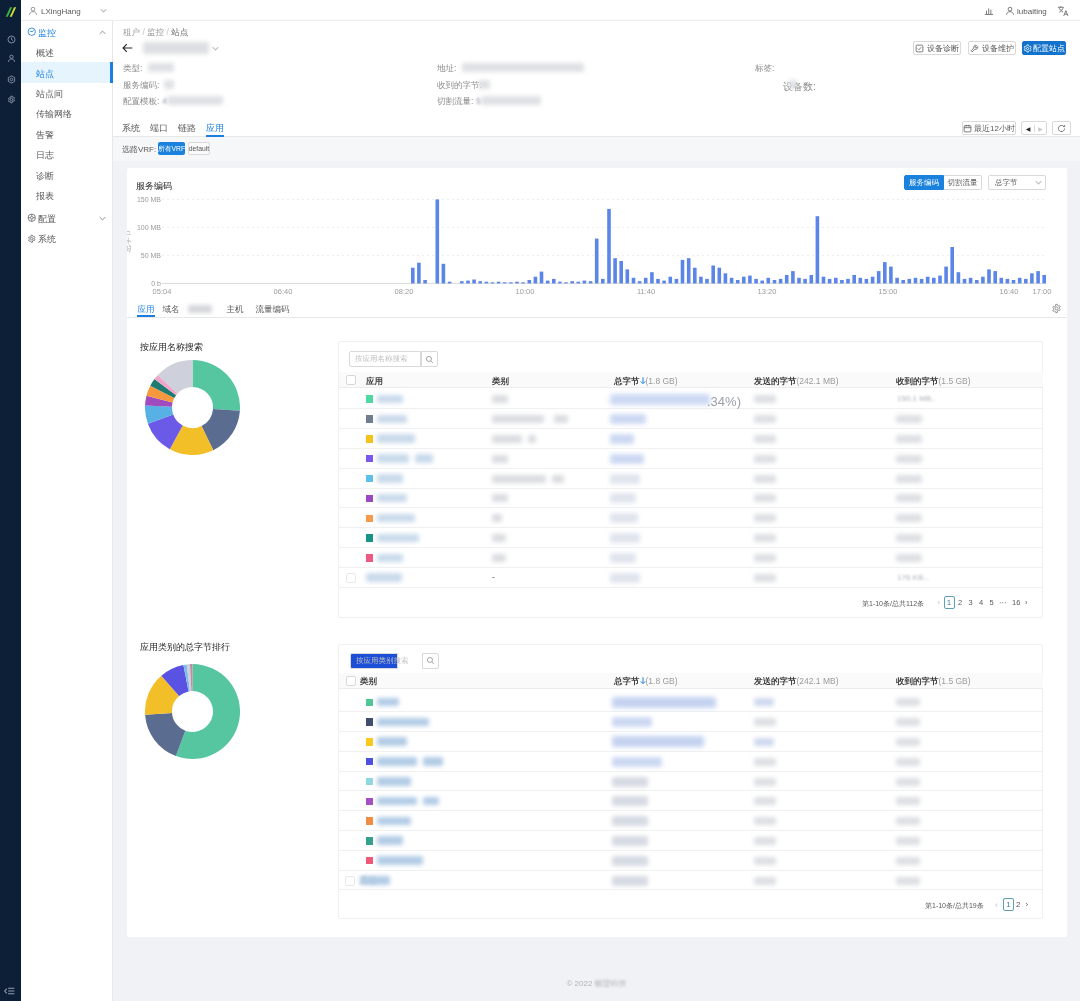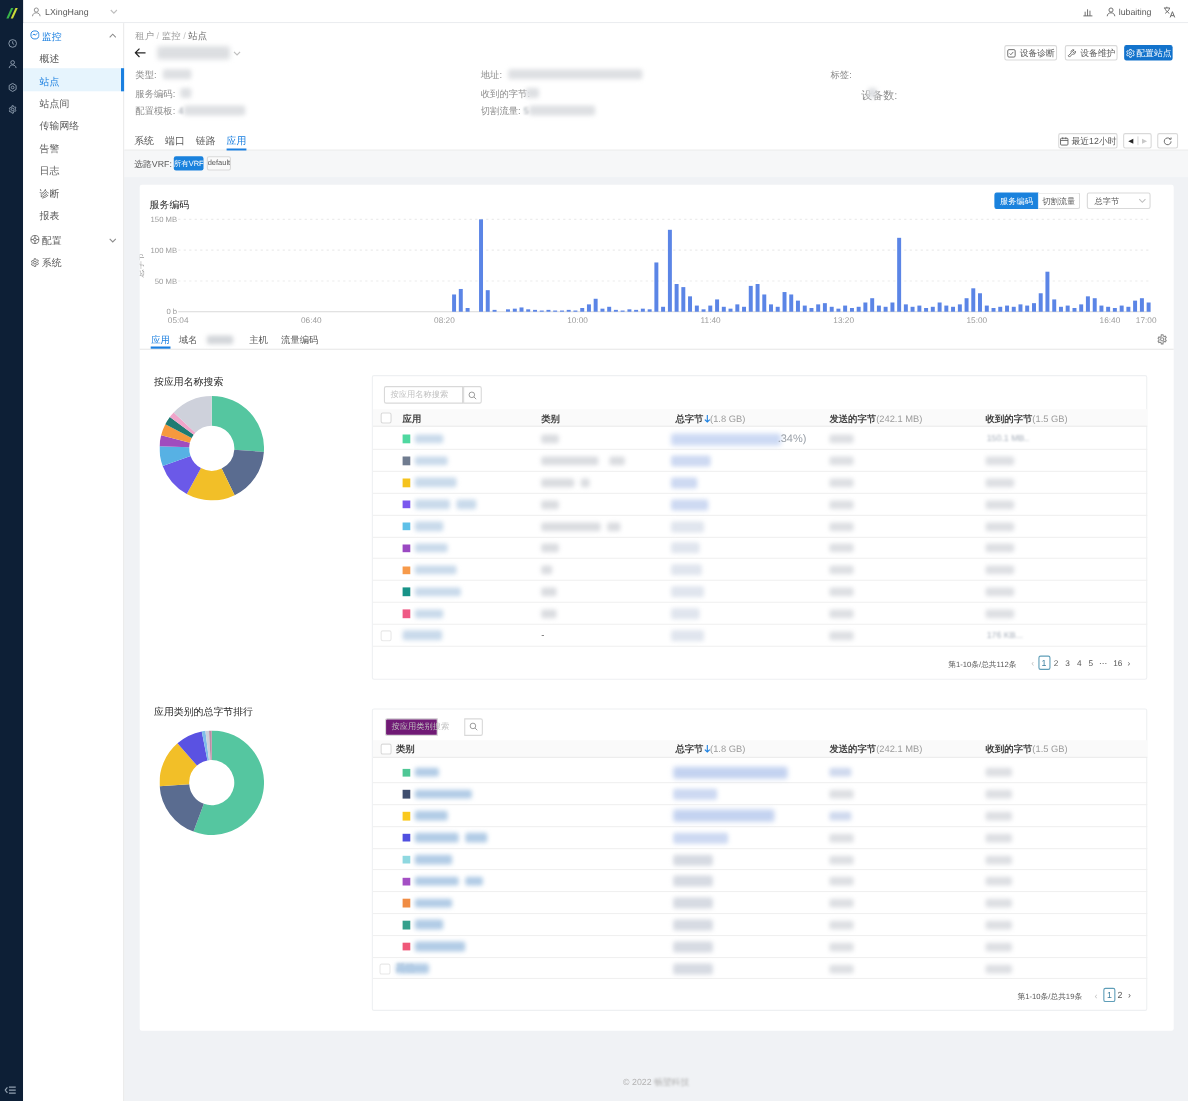--- a/index.html
+++ b/index.html
@@ -329,21 +329,21 @@
 <div class="ab" style="left:614px;top:375.5px;font-size:8.5px;color:#404040;font-weight:bold">总字节<svg width="6" height="8" viewBox="0 0 8 10" style="vertical-align:-1px">
       <path d="M4 0v8M1 5.5L4 8.5 7 5.5" stroke="#1a7fe0" stroke-width="1.3" fill="none"></path>
     </svg><span style="color:#9b9b9b;font-weight:normal">(1.8 GB)</span></div>
 <div class="ab" style="left:754px;top:375.5px;font-size:8.5px;color:#404040;font-weight:bold">发送的字节<span style="color:#9b9b9b;font-weight:normal">(242.1 MB)</span></div>
 <div class="ab" style="left:896px;top:375.5px;font-size:8.5px;color:#404040;font-weight:bold">收到的字节<span style="color:#9b9b9b;font-weight:normal">(1.5 GB)</span></div>
 <div style="position:absolute;left:339px;top:408.2px;width:704px;height:1px;background:#f0f0f0"></div>
 <div style="position:absolute;left:366px;top:395.425px;width:7px;height:7.5px;background:#4fd8a0"></div>
 <div style="position:absolute;left:377px;top:394.725px;width:26px;height:8.5px;background:#c9daeb;border-radius:2px;filter:blur(2.0px)"></div>
 <div style="position:absolute;left:492px;top:395.225px;width:16px;height:8px;background:#dadce0;border-radius:2px;filter:blur(2.0px)"></div>
 <div style="position:absolute;left:610px;top:393.725px;width:100px;height:11px;background:#ccd9f4;border-radius:2px;filter:blur(2.5px)"></div>
-<div style="position:absolute;left:707px;top:393.7px;font-size:10px;color:#9aa0a8;filter:blur(0.7px)">.34%)</div>
+<div style="position:absolute;left:707px;top:393.7px;font-size:13px;color:#9aa0a8;filter:blur(0.7px)">.34%)</div>
 <div style="position:absolute;left:754px;top:395.225px;width:22px;height:8px;background:#dddfe3;border-radius:2px;filter:blur(2.0px)"></div>
 <div style="position:absolute;left:897px;top:394.2px;font-size:8px;color:#a8b0bb;filter:blur(1.1px)">150.1 MB..</div>
 <div style="position:absolute;left:339px;top:428.0px;width:704px;height:1px;background:#f0f0f0"></div>
 <div style="position:absolute;left:366px;top:415.27500000000003px;width:7px;height:7.5px;background:#707c90"></div>
 <div style="position:absolute;left:377px;top:414.57500000000005px;width:30px;height:8.5px;background:#c9daeb;border-radius:2px;filter:blur(2.0px)"></div>
 <div style="position:absolute;left:492px;top:415.07500000000005px;width:52px;height:8px;background:#dadce0;border-radius:2px;filter:blur(2.0px)"></div>
 <div style="position:absolute;left:554px;top:415.07500000000005px;width:14px;height:8px;background:#dadce0;border-radius:2px;filter:blur(2.0px)"></div>
 <div style="position:absolute;left:610px;top:414.07500000000005px;width:36px;height:10px;background:#cdd9f2;border-radius:2px;filter:blur(2.0px)"></div>
 <div style="position:absolute;left:754px;top:415.07500000000005px;width:22px;height:8px;background:#dddfe3;border-radius:2px;filter:blur(2.0px)"></div>
 <div style="position:absolute;left:896px;top:415.07500000000005px;width:26px;height:8px;background:#dddfe3;border-radius:2px;filter:blur(2.0px)"></div>
@@ -420,21 +420,21 @@
 <div class="ab" style="left:140px;top:641px;font-size:9px;color:#262626">应用类别的总字节排行</div>
 <svg style="position:absolute;left:144.5px;top:663.5px" width="95" height="95" viewBox="0 0 95 95">
     <path d="M47.5 0.0 A47.5 47.5 0 1 1 30.9 92.0 L40.3 66.7 A20.5 20.5 0 1 0 47.5 27.0 Z" fill="#55c6a0"></path>
     <path d="M30.9 92.0 A47.5 47.5 0 0 1 0.1 50.8 L27.0 48.9 A20.5 20.5 0 0 0 40.3 66.7 Z" fill="#5a6c90"></path>
     <path d="M0.1 50.8 A47.5 47.5 0 0 1 16.3 11.7 L34.1 32.0 A20.5 20.5 0 0 0 27.0 48.9 Z" fill="#f2bf28"></path>
     <path d="M16.3 11.7 A47.5 47.5 0 0 1 38.4 0.9 L43.6 27.4 A20.5 20.5 0 0 0 34.1 32.0 Z" fill="#5a52e2"></path>
     <path d="M38.4 0.9 A47.5 47.5 0 0 1 41.7 0.4 L45.0 27.2 A20.5 20.5 0 0 0 43.6 27.4 Z" fill="#7fbce8"></path>
     <path d="M41.7 0.4 A47.5 47.5 0 0 1 45.0 0.1 L46.4 27.0 A20.5 20.5 0 0 0 45.0 27.2 Z" fill="#ccd0da"></path>
     <path d="M45.0 0.1 A47.5 47.5 0 0 1 47.5 0.0 L47.5 27.0 A20.5 20.5 0 0 0 46.4 27.0 Z" fill="#bf8ba6"></path>
   </svg>
-<div class="ab" style="left:350px;top:652.5px;width:48px;height:16px;background:#701a75;border:1px solid #d9d9d9;border-radius:2px 0 0 2px;font-size:7.5px;color:#bfbfbf;display:flex;align-items:center;padding-left:5px">按应用类别搜索</div>
+<div class="ab" style="left:350px;top:652.5px;width:48px;height:16px;background:#1d4ed8;border:1px solid #d9d9d9;border-radius:2px 0 0 2px;font-size:7.5px;color:#bfbfbf;display:flex;align-items:center;padding-left:5px">按应用类别搜索</div>
 <div class="ab" style="left:422px;top:652.5px;width:17px;height:16px;background:#fff;border:1px solid #d9d9d9;border-radius:0 2px 2px 0;display:flex;align-items:center;justify-content:center">
     <span style="position:relative;width:9px;height:9px">
       <svg style="position:absolute;left:0px;top:0px" width="9" height="9" viewBox="0 0 16 16" fill="none" stroke="#8c8c8c" stroke-width="1.4">
         <circle cx="7" cy="7" r="4.5"></circle>
         <path d="M10.5 10.5L14 14"></path>
       </svg>
     </span>
   </div>
 <div class="ab" style="left:339px;top:672.5px;width:704px;height:16px;background:#fafafa;border-bottom:1px solid #ececec"></div>
 <div class="ab" style="left:346px;top:675.5px;width:10px;height:10px;border:1px solid #d9d9d9;border-radius:2px;background:#fff"></div>

